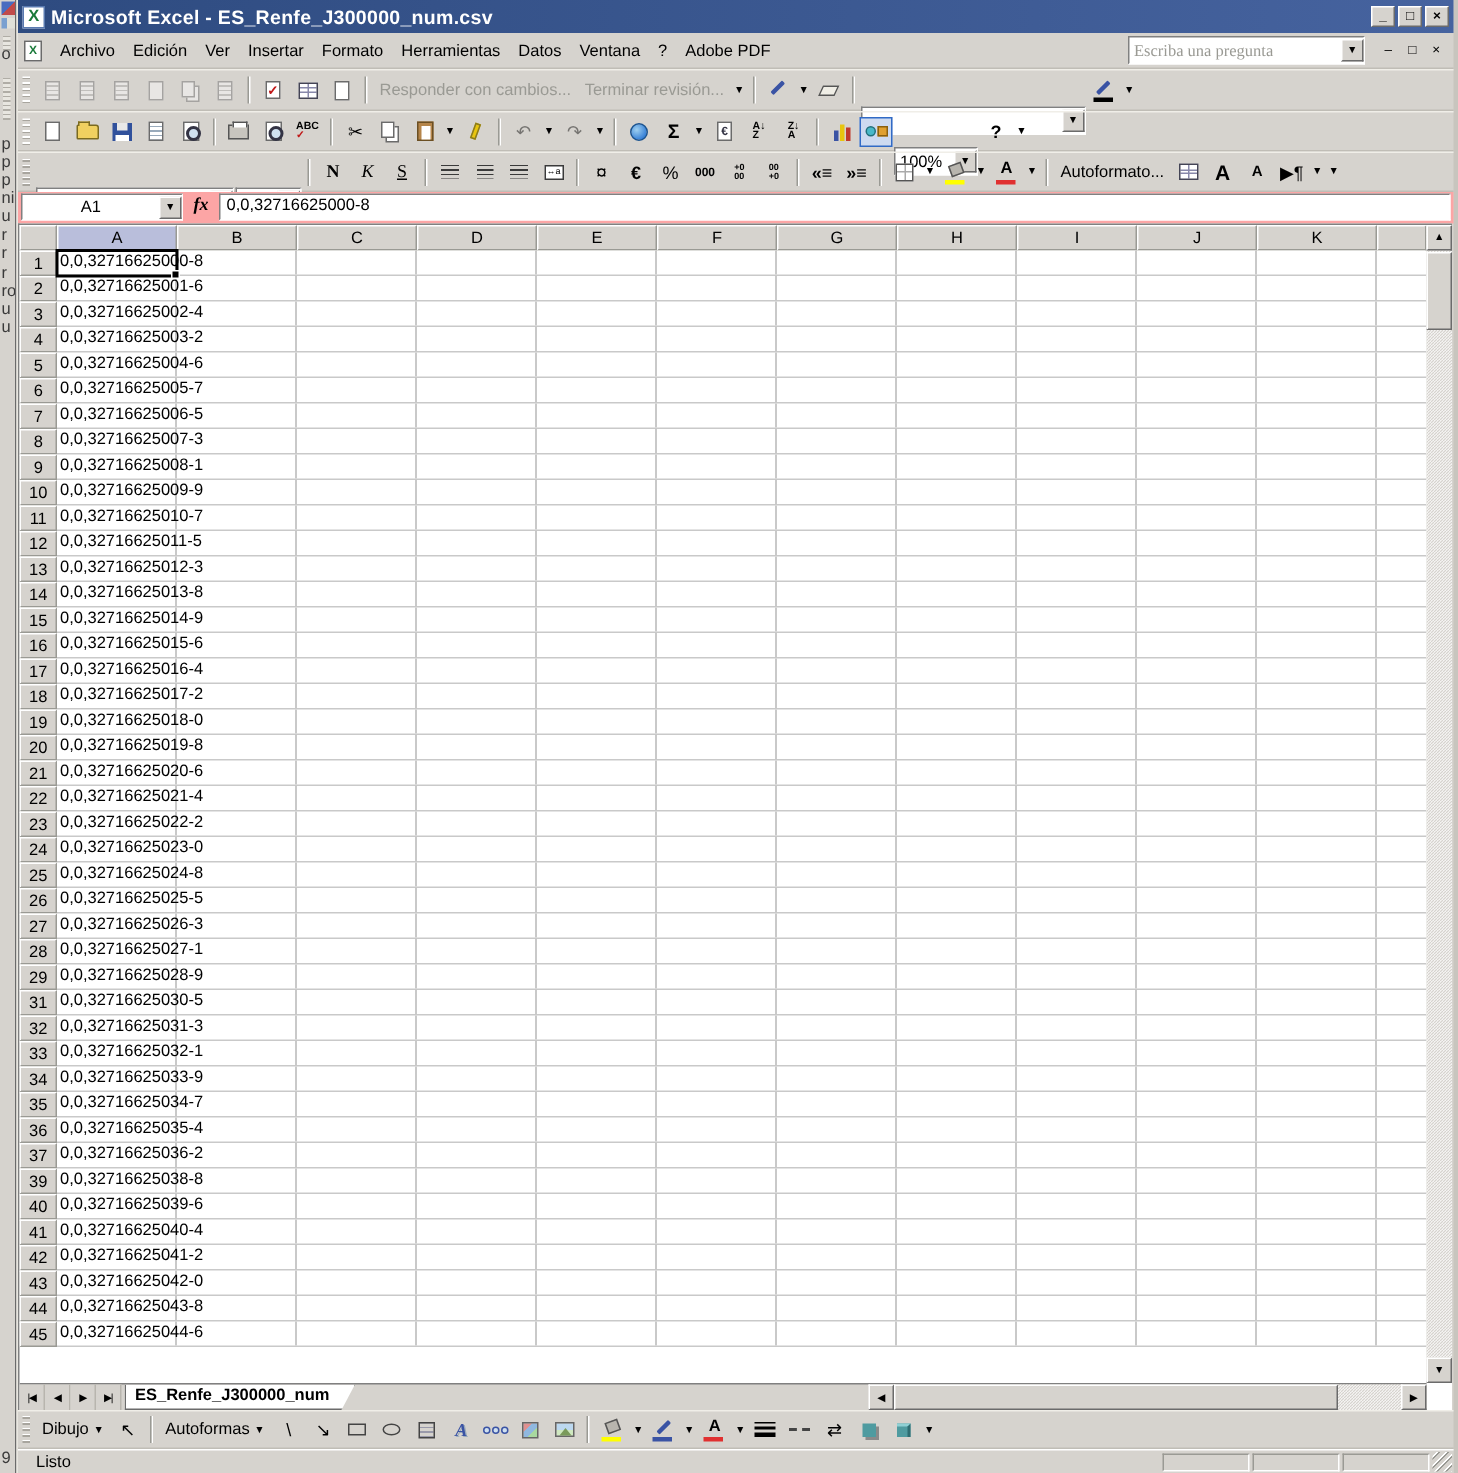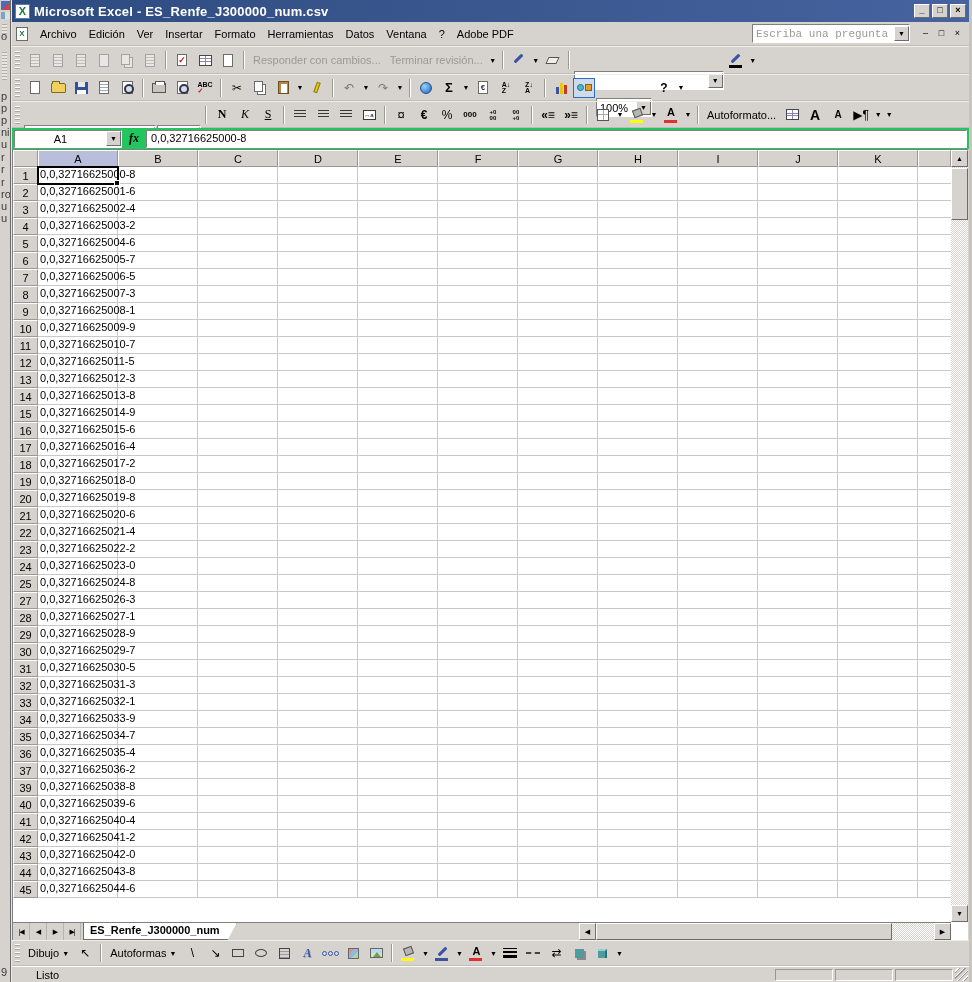--- a/index.html
+++ b/index.html
@@ -20,21 +20,21 @@
   .title-bar { height:22px; background:linear-gradient(90deg,#2e4b80,#46639f); display:flex; align-items:center; padding:0 3px; gap:4px; flex:none; }
   .title-text { color:#fff; font-weight:bold; font-size:13px; letter-spacing:.2px; white-space:nowrap; }
   .app-icon { width:15px; height:15px; background:#fff; border:1px solid #5a7ab0; color:#1a7a3a; font-weight:bold; font-size:11px; line-height:13px; text-align:center; flex:none; }
   .win-btns { margin-left:auto; display:flex; gap:2px; }
   .wbtn { width:16px; height:14px; background:#d6d3ce; border:1px solid; border-color:#fff #6b6b6b #6b6b6b #fff; font-size:9px; line-height:11px; text-align:center; font-weight:bold; color:#000; }
 
   .menu-bar { height:24px; display:flex; align-items:center; padding:0 2px; gap:2px; border-bottom:1px solid #c0bdb6; flex:none; }
   .menu-item { padding:2px 6px; white-space:nowrap; }
   .sheet-mini { width:12px; height:14px; background:#fff; border:1px solid #6b6b6b; color:#1a7a3a; font-weight:bold; font-size:8px; line-height:12px; text-align:center; margin:0 4px 0 2px; flex:none; }
   .question-combo { margin-left:auto; width:158px; height:19px; background:#fff; border:1px solid; border-color:#808080 #fff #fff #808080; display:flex; align-items:center; }
-  .question-combo input { border:none; outline:none; flex:1; min-width:0; font-size:11px; padding:0 3px; color:#555; background:transparent; font-family:Liberation Mono, monospace; }
+  .question-combo input { border:none; outline:none; flex:1; min-width:0; font-size:11px; padding:0 3px; color:#555; background:transparent; font-family:Liberation Serif, serif; }
   .question-combo input::placeholder { color:#9a9a94; opacity:1; }
   .combo-arrow { width:15px; height:15px; flex:none; background:#d6d3ce; border:1px solid; border-color:#fff #6b6b6b #6b6b6b #fff; font-size:7px; line-height:14px; text-align:center; color:#000; }
   .mini-winbtns { display:flex; gap:1px; margin:0 2px 0 6px; }
   .mwbtn { width:15px; height:14px; font-size:9px; line-height:13px; text-align:center; color:#000; }
 
   .toolbar { display:flex; align-items:center; padding:0 2px; gap:1px; border-top:1px solid #f0eee8; border-bottom:1px solid #c0bdb6; flex:none; }
   .tb-review { height:28px; }
   .tb-standard { height:27px; }
   .tb-format { height:27px; }
   .grip { width:5px; height:18px; flex:none; margin:0 3px 0 1px; background:repeating-linear-gradient(to bottom,#fff 0 1px,#a8a59e 1px 2px,transparent 2px 4px); }
@@ -100,21 +100,21 @@
   .ovalgl { width:12px; height:8px; border:1px solid #444; border-radius:50%; }
   .txboxgl { width:11px; height:11px; border:1px solid #444; background:repeating-linear-gradient(to bottom,transparent 0 2px,#99a 2px 3px); }
   .wordart { font-weight:bold; font-style:italic; font-size:12px; color:#3a53a4; text-shadow:1px 1px 0 #9ab; font-family:"Liberation Serif",serif; }
   .diagramgl { display:flex; gap:1px; }
   .diagramgl i { width:5px; height:5px; border-radius:50%; border:1px solid #3a53a4; background:#cfe0f0; }
   .clipartgl { width:11px; height:11px; background:linear-gradient(135deg,#e09090 33%,#90b8e0 33% 66%,#a8d8a0 66%); border:1px solid #666; }
   .picturegl { width:13px; height:10px; border:1px solid #666; background:linear-gradient(#bcd8f0 55%,#cfe8c0 45%); position:relative; }
   .picturegl::after { content:""; position:absolute; bottom:0; left:2px; border-left:4px solid transparent; border-right:4px solid transparent; border-bottom:5px solid #7a9a5a; }
 
   
-  .formula-bar { height:21px; display:flex; align-items:center; padding:1px 2px; gap:0; flex:none; background:#22c55e; }
+  .formula-bar { height:21px; display:flex; align-items:flex-start; padding:1px 2px; gap:0; flex:none; background:#fca5a5; }
   .name-box { width:108px; height:18px; background:#fff; border:1px solid; border-color:#808080 #fff #fff #808080; display:flex; align-items:center; }
   .name-box .val { flex:1; text-align:center; }
   .fx { width:24px; text-align:center; font-family:"Liberation Serif",serif; font-style:italic; font-weight:bold; font-size:12px; }
   .formula-field { flex:1; height:18px; background:#fff; border:1px solid; border-color:#808080 #fff #fff #808080; padding:1px 4px; white-space:nowrap; overflow:hidden; }
 
   
   .workspace { flex:1; position:relative; background:#fff; border-top:1px solid #808080; border-left:1px solid #808080; margin-right:1px; overflow:hidden; }
   .col-headers { position:absolute; top:0; left:0; right:17px; height:17px; display:flex; overflow:hidden; }
   .hcell { background:#d6d3ce; border-right:1px solid #9a9a94; border-bottom:1px solid #9a9a94; border-top:1px solid #fff; border-left:1px solid #fff; display:flex; align-items:center; justify-content:center; font-size:11px; flex:none; }
   .corner { width:25px; }
@@ -138,21 +138,21 @@
   .navbtn { width:17px; display:flex; align-items:center; justify-content:center; font-size:7px; background:#d6d3ce; border-right:1px solid #b8b5ae; letter-spacing:-1px; }
   .sheet-tab { background:#fff; border:1px solid #6b6b6b; border-top:none; margin-left:2px; padding:1px 16px 0 6px; font-weight:bold; font-size:11px; clip-path:polygon(0 0,100% 0,calc(100% - 9px) 100%,0 100%); white-space:nowrap; }
   .hscroll { margin-left:auto; width:372px; display:flex; align-items:stretch; }
   .hbtn { width:17px; background:#d6d3ce; border:1px solid; border-color:#fff #6b6b6b #6b6b6b #fff; display:flex; align-items:center; justify-content:center; font-size:7px; }
   .hthumb { width:296px; background:#d6d3ce; border:1px solid; border-color:#fff #6b6b6b #6b6b6b #fff; }
   .htrack { flex:1; }
 
   
   .tb-draw { height:26px; }
   .status-bar { height:16px; display:flex; align-items:center; border-top:1px solid #fff; background:#d6d3ce; font-size:11px; flex:none; position:relative; }
-  .status-text { padding-left:24px; }
+  .status-text { padding-left:12px; }
   .status-panels { margin-left:auto; display:flex; gap:2px; margin-right:16px; }
   .spanel { width:58px; height:12px; border:1px solid; border-color:#9a9a94 #fff #fff #9a9a94; }
   .resize-grip { position:absolute; right:1px; bottom:1px; width:13px; height:13px; background:repeating-linear-gradient(135deg,transparent 0 2px,#fff 2px 3px,#9a9a94 3px 4px); }
 </style>
 </head>
 <body>
 
 <div id="app">
 
   <div class="bg-strip">
@@ -638,41 +638,41 @@
               <span class="cell-text">0,0,32716625023-0</span>
             </div>
           </div>
           <div class="grow">
             <div class="rh">25</div>
             <div class="cells">
               <span class="cell-text">0,0,32716625024-8</span>
             </div>
           </div>
           <div class="grow">
+            <div class="rh">26</div>
+            <div class="cells">
+              <span class="cell-text">0,0,32716625025-5</span>
+            </div>
+          </div>
+          <div class="grow">
             <div class="rh">27</div>
             <div class="cells">
               <span class="cell-text">0,0,32716625026-3</span>
             </div>
           </div>
           <div class="grow">
             <div class="rh">28</div>
             <div class="cells">
               <span class="cell-text">0,0,32716625027-1</span>
             </div>
           </div>
           <div class="grow">
             <div class="rh">29</div>
             <div class="cells">
               <span class="cell-text">0,0,32716625028-9</span>
-            </div>
-          </div>
-          <div class="grow">
-            <div class="rh">30</div>
-            <div class="cells">
-              <span class="cell-text">0,0,32716625029-7</span>
             </div>
           </div>
           <div class="grow">
             <div class="rh">31</div>
             <div class="cells">
               <span class="cell-text">0,0,32716625030-5</span>
             </div>
           </div>
           <div class="grow">
             <div class="rh">32</div>

